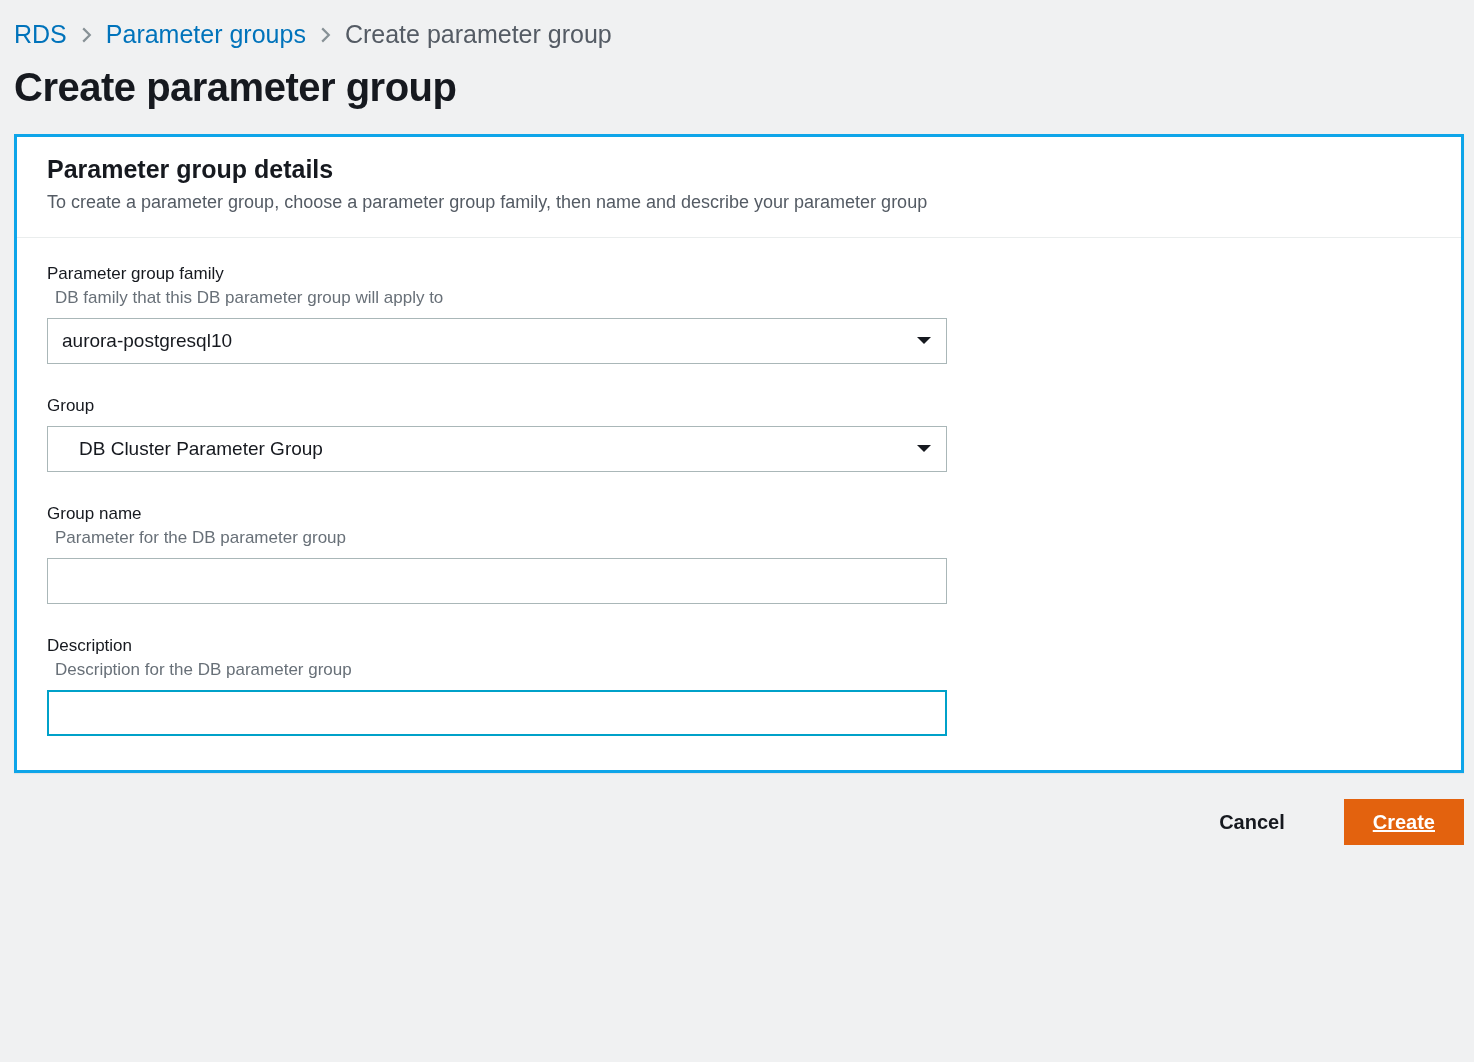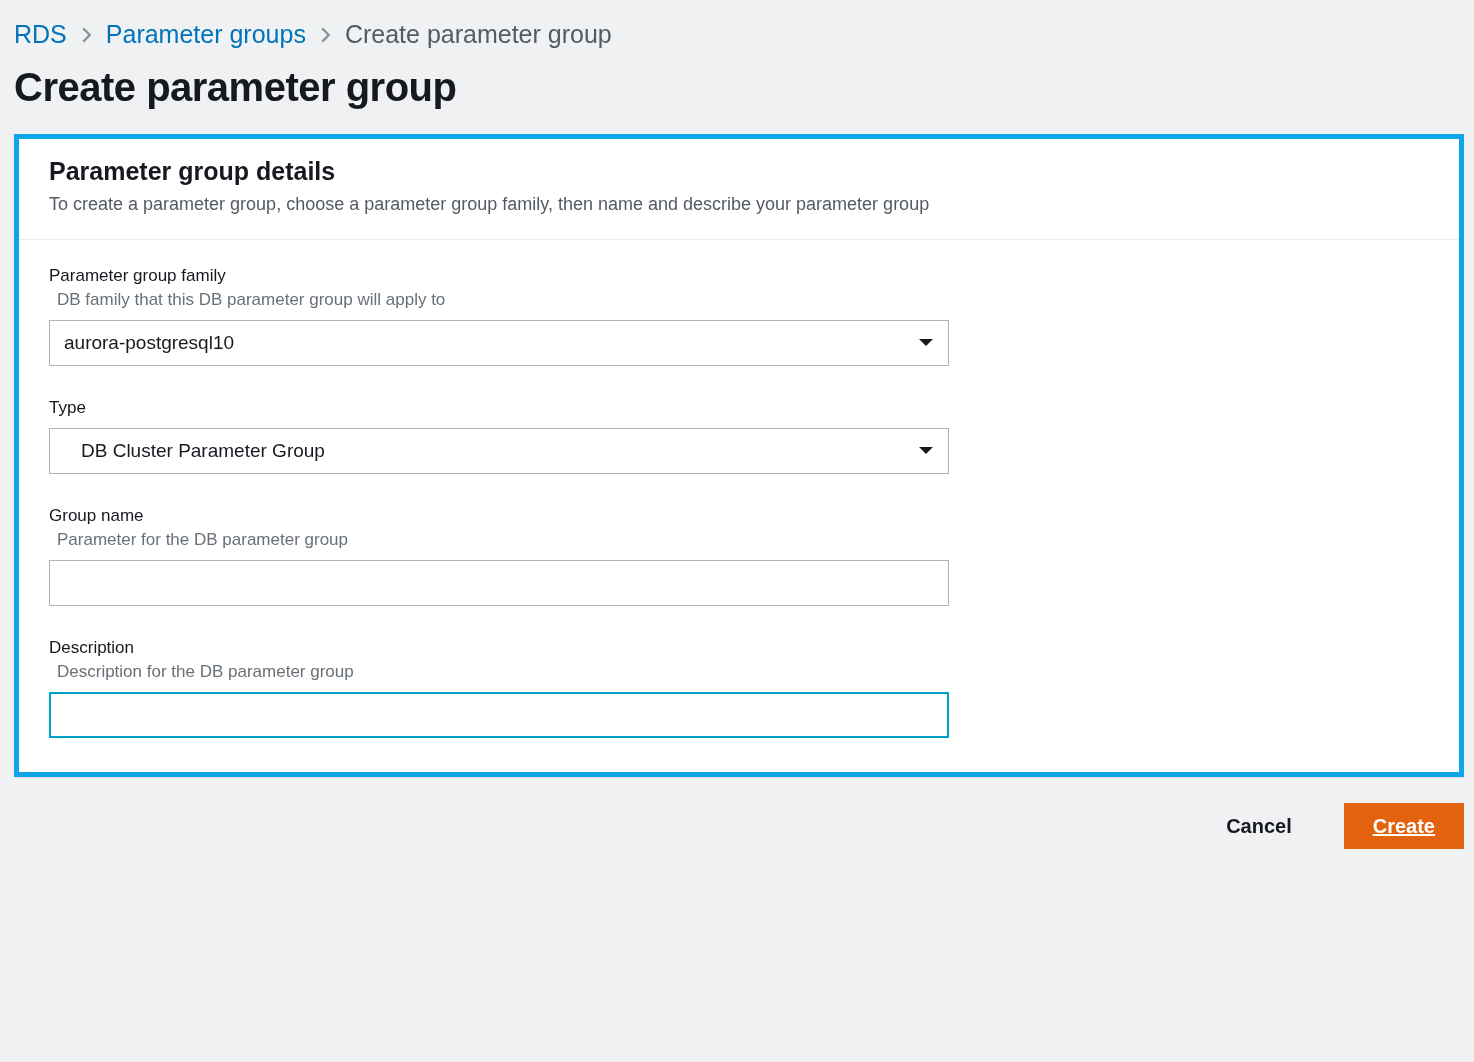--- a/index.html
+++ b/index.html
@@ -39,21 +39,21 @@
       font-size: 40px;
       font-weight: 700;
       color: #16191f;
       padding: 4px 0 24px 0;
       letter-spacing: -0.5px;
     }
 
     
     .panel {
       background: #ffffff;
-      border: 5px solid #0ea5e9;
+      border: 3px solid #0ea5e9;
       box-shadow: 0 1px 1px rgba(0,0,0,0.05);
     }
     .panel-header {
       padding: 18px 30px 22px 30px;
       border-bottom: 1px solid #eaeded;
     }
     .panel-header h2 {
       font-size: 25px;
       font-weight: 700;
       color: #16191f;
@@ -126,21 +126,21 @@
     .text-input.focused {
       border: 2px solid #00a1c9;
       padding: 0 13px;
     }
 
     
     .footer {
       display: flex;
       justify-content: flex-end;
       align-items: center;
-      gap: 24px;
+      gap: 31px;
       padding-top: 26px;
     }
     .btn {
       font-size: 20px;
       font-weight: 700;
       height: 46px;
       padding: 0 28px;
       display: inline-flex;
       align-items: center;
       justify-content: center;
@@ -197,21 +197,21 @@
           <span>aurora-postgresql10</span>
           <span class="caret">
             <svg viewBox="0 0 16 10">
                 <path d="M1 1 L8 8 L15 1 Z" fill="#16191f"></path>
               </svg>
           </span>
         </div>
       </div>
 
       <div class="form-field">
-        <div class="field-label">Type</div>
+        <div class="field-label">Group</div>
         <div class="select-box" style="margin-top:10px;padding-left:31px;">
           <span>DB Cluster Parameter Group</span>
           <span class="caret">
             <svg viewBox="0 0 16 10">
                 <path d="M1 1 L8 8 L15 1 Z" fill="#16191f"></path>
               </svg>
           </span>
         </div>
       </div>
 

